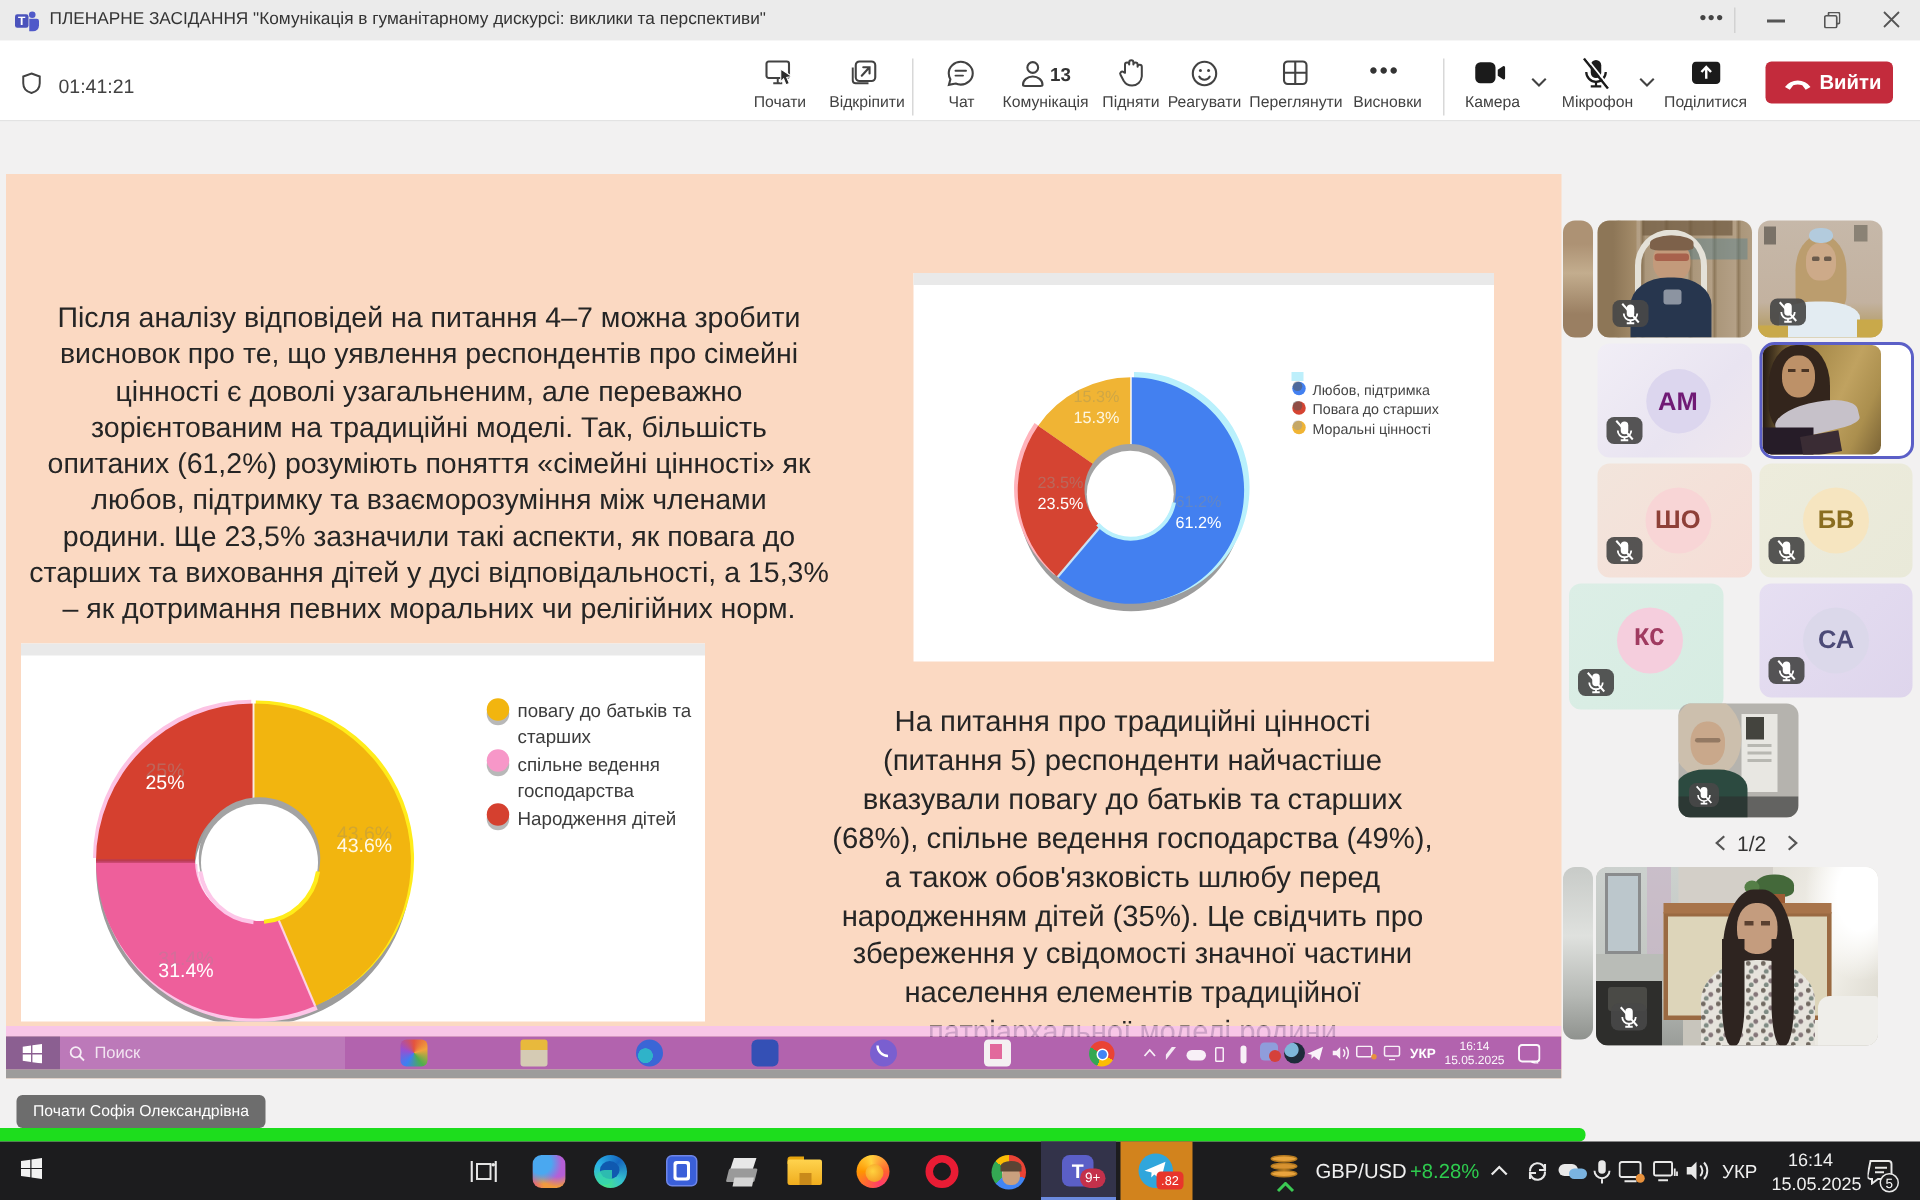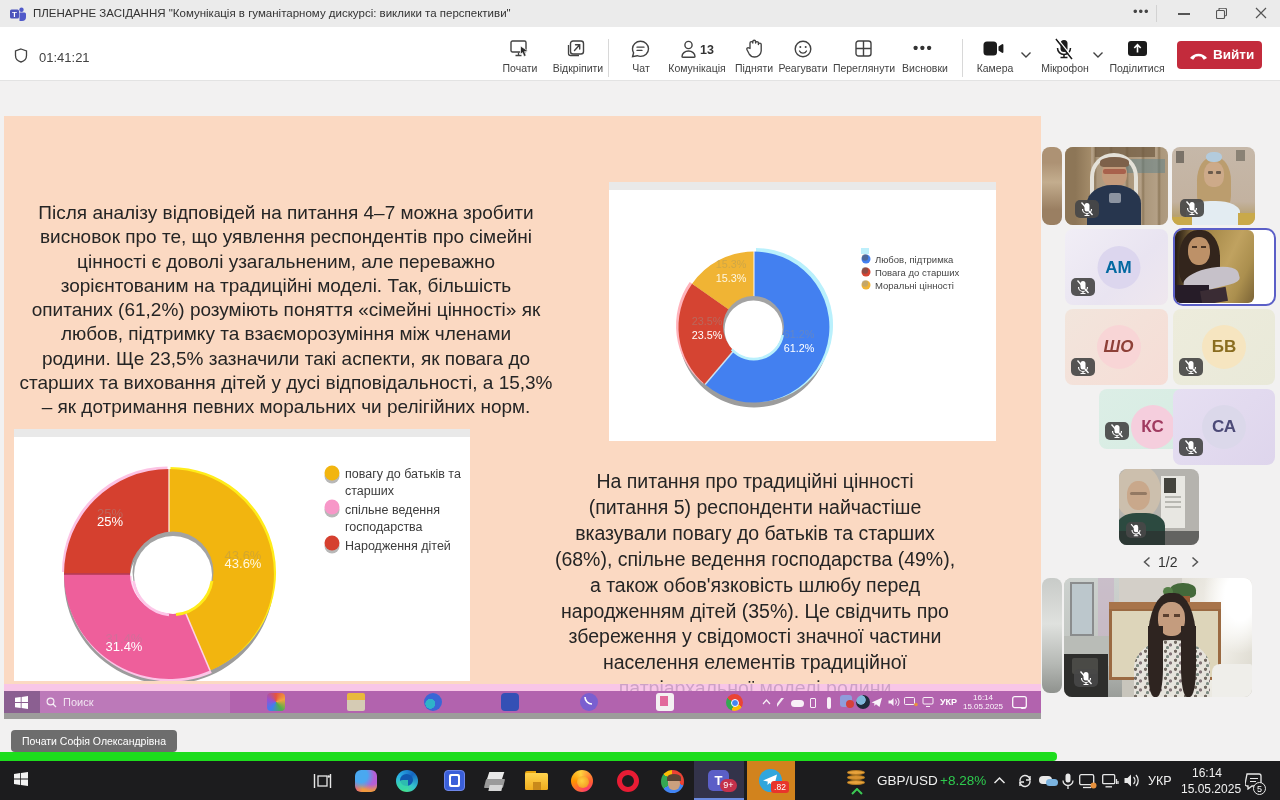--- a/index.html
+++ b/index.html
@@ -333,21 +333,21 @@
   <div class="abs" style="left:14px;top:54px;width:54px;height:24px;border-radius:45% 45% 0 0;background:#e3ecf2;"></div>
   <div class="abs" style="left:0px;top:70px;width:20px;height:8px;background:#c9a94a;"></div>
   <div class="abs" style="left:66px;top:66px;width:17px;height:12px;background:#c9a94a;"></div>
   <div class="mic" style="left:8px;bottom:8px;"><svg width="24" height="18" viewBox="2 -1 15 18">
         <use href="#micoff"></use>
       </svg></div>
 </div>
 
 
 <div class="tile" style="left:1065px;top:229px;width:103px;height:76px;background:linear-gradient(135deg,#f1eef6,#e9e4f1 60%,#efe7ee);">
-  <div class="avc" style="left:75px;top:17px;width:43px;height:43px;left:52%;transform:translateX(-50%);background:#dcd6ee;color:#0369a1;font-size:17px;line-height:43px;">AM</div>
+  <div class="avc" style="left:75px;top:17px;width:43px;height:43px;left:52%;transform:translateX(-50%);background:#dcd6ee;color:#701a75;font-size:17px;line-height:43px;">AM</div>
   <div class="mic" style="left:6px;bottom:9px;"><svg width="24" height="18" viewBox="2 -1 15 18">
         <use href="#micoff"></use>
       </svg></div>
 </div>
 
 
 <div class="abs" style="left:1173px;top:228px;width:103px;height:78px;border:2.5px solid #5b5fc7;border-radius:10px;background:#fff;overflow:hidden;">
   <div class="abs" style="left:0;top:0;width:79px;height:73px;border-radius:6px;overflow:hidden;background:linear-gradient(115deg,#6e5832 0%,#a98c4c 35%,#c0a260 60%,#ab8f4e 80%,#7a6335 100%);">
     <div class="abs" style="left:0px;top:0px;width:18px;height:73px;background:linear-gradient(90deg,#241a12,rgba(36,26,18,0));"></div>
     <div class="abs" style="left:4px;top:0px;width:41px;height:60px;border-radius:45% 45% 35% 35%;background:#33251c;"></div>
@@ -355,34 +355,34 @@
     <div class="abs" style="left:17px;top:16px;width:5px;height:2px;background:#4a3424;"></div>
     <div class="abs" style="left:26px;top:16px;width:5px;height:2px;background:#4a3424;"></div>
     <div class="abs" style="left:8px;top:38px;width:56px;height:21px;border-radius:45% 55% 20% 45%;background:#c6c1c9;transform:rotate(-14deg);"></div>
     <div class="abs" style="left:0px;top:55px;width:34px;height:19px;background:#261c28;"></div>
     <div class="abs" style="left:26px;top:59px;width:26px;height:14px;background:#3a2c34;transform:rotate(-10deg);"></div>
   </div>
 </div>
 
 
 <div class="tile" style="left:1065px;top:309px;width:103px;height:76px;background:linear-gradient(135deg,#f2e5dc,#f6ddd6);">
-  <div class="avc" style="left:52%;top:16px;width:44px;height:44px;transform:translateX(-50%);background:#f8d5d6;color:#8e4038;font-size:17px;line-height:44px;font-style:italic;">ШО</div>
+  <div class="avc" style="left:52%;top:16px;width:44px;height:44px;transform:translateX(-50%);background:#f8d5d6;color:#8e4038;font-size:17px;line-height:44px;">ШО</div>
   <div class="mic" style="left:6px;bottom:9px;"><svg width="24" height="18" viewBox="2 -1 15 18">
         <use href="#micoff"></use>
       </svg></div>
 </div>
 
 <div class="tile" style="left:1173px;top:309px;width:102px;height:76px;background:linear-gradient(135deg,#edecdc,#e9e9d9);">
   <div class="avc" style="left:50%;top:16px;width:44px;height:44px;transform:translateX(-50%);background:#f6e5c0;color:#8a6d20;font-size:17px;line-height:44px;">БВ</div>
   <div class="mic" style="left:6px;bottom:9px;"><svg width="24" height="18" viewBox="2 -1 15 18">
         <use href="#micoff"></use>
       </svg></div>
 </div>
 
-<div class="tile" style="left:1099px;top:389px;width:103px;height:60px;background:linear-gradient(135deg,#dceee6,#d6ece2);">
+<div class="tile" style="left:1046px;top:389px;width:103px;height:84px;background:linear-gradient(135deg,#dceee6,#d6ece2);font-family:Liberation Mono, monospace;">
   <div class="avc" style="left:52%;top:16px;width:44px;height:44px;transform:translateX(-50%);background:#f5cedd;color:#a03b60;font-size:17px;line-height:44px;">КС</div>
   <div class="mic" style="left:6px;bottom:9px;"><svg width="24" height="18" viewBox="2 -1 15 18">
         <use href="#micoff"></use>
       </svg></div>
 </div>
 
 <div class="tile" style="left:1173px;top:389px;width:102px;height:76px;background:linear-gradient(135deg,#e6dff2,#ded5ec);">
   <div class="avc" style="left:50%;top:16px;width:44px;height:44px;transform:translateX(-50%);background:#dbd8ea;color:#4c4a77;font-size:17px;line-height:44px;">СА</div>
   <div class="mic" style="left:6px;bottom:9px;"><svg width="24" height="18" viewBox="2 -1 15 18">
         <use href="#micoff"></use>

